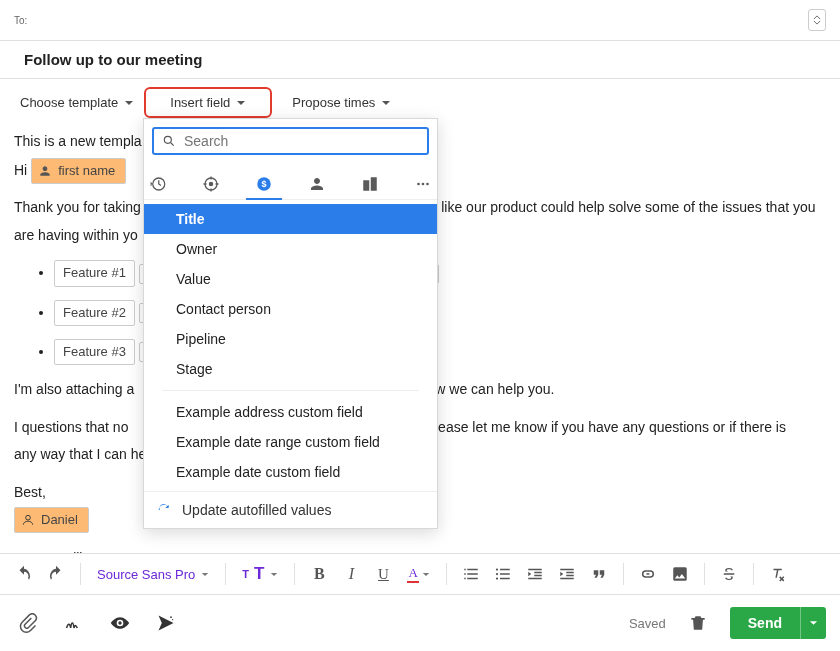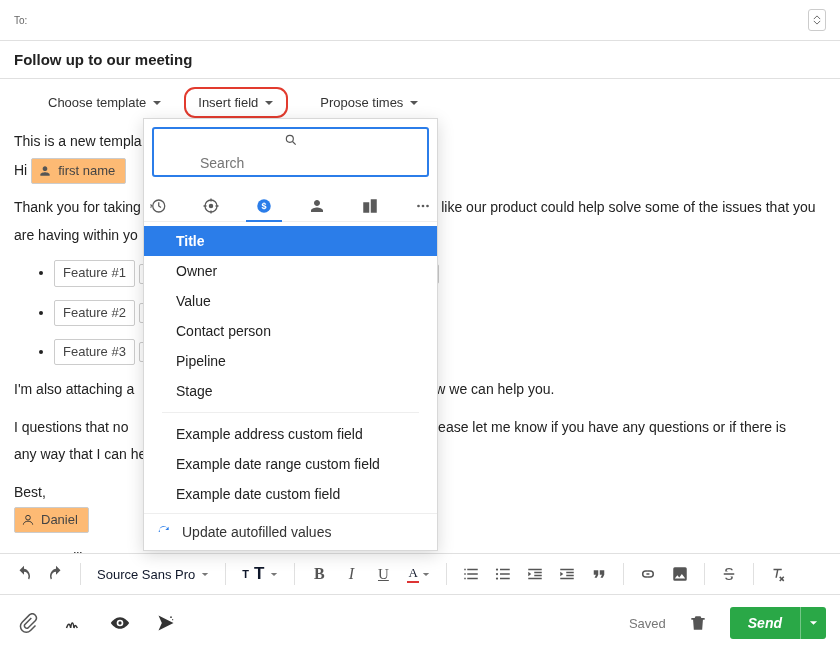--- a/index.html
+++ b/index.html
@@ -3,60 +3,60 @@
 <meta charset="utf-8">
 <style>
   * { box-sizing: border-box; margin: 0; padding: 0; }
   body { font-family: -apple-system, BlinkMacSystemFont, "Segoe UI", Arial, sans-serif; font-size: 14px; color: #222; background: #fff; width: 840px; height: 651px; overflow: hidden; position: relative; }
   .composer { display: flex; flex-direction: column; height: 100%; }
   .to-row { display: flex; align-items: center; padding: 9px 14px; border-bottom: 1px solid #e0e0e0; }
   .to-label { color: #666; font-size: 10px; flex: 0 0 auto; }
   .to-spacer { flex: 1; }
   .to-toggle { width: 18px; height: 22px; border: 1px solid #ccc; border-radius: 3px; display: flex; flex-direction: column; align-items: center; justify-content: center; cursor: pointer; }
   .to-toggle svg { width: 8px; height: 5px; }
-  .subject-row { padding: 10px 14px; border-bottom: 1px solid #e0e0e0; font-weight: 700; font-size: 15px; }
-  .toolbar-row { display: flex; align-items: center; gap: 16px; padding: 8px 14px; position: relative; margin-left: 28px; }
+  .subject-row { padding: 10px 24px; border-bottom: 1px solid #e0e0e0; font-weight: 700; font-size: 15px; }
+  .toolbar-row { display: flex; align-items: center; gap: 4px; padding: 8px 14px; position: relative; }
   .tb-btn { display: inline-flex; align-items: center; gap: 6px; color: #333; font-size: 13px; padding: 4px 6px; cursor: pointer; }
   .tb-btn svg { width: 10px; height: 6px; }
-  .insert-frame { border: 2px solid #e23b2e; padding: 2px 6px; border-radius: 11px; }
+  .insert-frame { border: 2px solid #e23b2e; padding: 2px 18px; border-radius: 6px; }
   .body-area { flex: 1; padding: 0 14px 8px 14px; font-size: 14px; line-height: 1.7; overflow: hidden; position: relative; }
   .body-area p { margin: 4px 0; }
   .pill { display: inline-flex; align-items: center; gap: 6px; border: 1px solid #ccc; border-radius: 2px; padding: 1px 10px 1px 6px; font-size: 13px; color: #444; background: #fdba74; vertical-align: middle; }
   .pill svg { width: 14px; height: 14px; }
   ul.feat { list-style: disc; padding-left: 40px; margin: 8px 0; }
   ul.feat li { margin: 13px 0; }
   .feat-pill { display: inline-block; border: 1px solid #ccc; border-radius: 2px; padding: 1px 8px; font-size: 13px; color: #444; min-width: 80px; }
   
   .dropdown { position: absolute; top: 118px; left: 143px; width: 295px; background: #fff; border: 1px solid #d8d8d8; box-shadow: 0 4px 16px rgba(0,0,0,0.15); z-index: 50; }
-  .dd-search { margin: 8px; border: 2px solid #2b7de9; border-radius: 3px; display: flex; align-items: center; padding: 4px 8px; gap: 8px; flex-direction: column; }
+  .dd-search { margin: 8px; border: 2px solid #2b7de9; border-radius: 3px; display: flex; align-items: center; padding: 4px 8px; gap: 8px; }
   .dd-search input { border: none; outline: none; flex: 1; font-size: 14px; color: #666; }
   .dd-tabs { display: flex; justify-content: center; gap: 26px; padding: 6px 0 0 0; border-bottom: 1px solid #eee; }
   .dd-tab { width: 28px; height: 30px; display: flex; align-items: center; justify-content: center; color: #5a5a5a; position: relative; cursor: pointer; }
   .dd-tab.active { color: #2b7de9; }
   .dd-tab.active::after { content: ""; position: absolute; bottom: -1px; left: -4px; right: -4px; height: 2px; background: #2b7de9; }
   .dd-list { padding: 4px 0; }
   .dd-item { padding: 7px 32px; font-size: 14px; cursor: pointer; }
   .dd-item.selected { background: #2b7de9; color: #fff; font-weight: 600; }
   .dd-div { height: 1px; background: #eee; margin: 6px 18px; }
   .dd-update { display: flex; align-items: center; gap: 10px; padding: 10px 12px; font-size: 14px; color: #333; cursor: pointer; border-top: 1px solid #eee; }
   .dd-update svg { width: 16px; height: 16px; color: #2b7de9; }
   
   .fmt-bar { border-top: 1px solid #e0e0e0; border-bottom: 1px solid #e0e0e0; display: flex; align-items: center; padding: 6px 10px; gap: 4px; color: #555; }
   .fmt-sep { width: 1px; height: 22px; background: #e0e0e0; margin: 0 6px; }
   .fmt-btn { width: 28px; height: 28px; display: flex; align-items: center; justify-content: center; cursor: pointer; color: #555; border-radius: 3px; }
-  .fmt-dd { display: inline-flex; align-items: center; gap: 6px; padding: 4px 6px; font-size: 13px; color: #0f172a; cursor: pointer; }
+  .fmt-dd { display: inline-flex; align-items: center; gap: 6px; padding: 4px 6px; font-size: 13px; color: #6d28d9; cursor: pointer; }
   .caret { width: 8px; height: 5px; }
   .fmt-bold { font-weight: 700; font-family: Georgia, serif; font-size: 16px; }
   .fmt-italic { font-style: italic; font-family: Georgia, serif; font-size: 16px; }
   .fmt-under { text-decoration: underline; font-family: Georgia, serif; font-size: 15px; }
   
   .action-bar { display: flex; align-items: center; padding: 12px 14px; gap: 18px; justify-content: space-between; }
   .action-spacer { flex: 1; }
   .saved-lbl { color: #777; font-size: 13px; }
-  .send-btn { background: #2aa847; color: #fff; border-radius: 3px; display: flex; align-items: stretch; overflow: hidden; cursor: pointer; font-style: italic; }
+  .send-btn { background: #2aa847; color: #fff; border-radius: 3px; display: flex; align-items: stretch; overflow: hidden; cursor: pointer; }
   .send-main { padding: 8px 18px; font-weight: 600; font-size: 14px; }
   .send-caret { border-left: 1px solid rgba(255,255,255,0.35); padding: 8px 8px; display: flex; align-items: center; }
   .icon16 { width: 18px; height: 18px; }
   .icon20 { width: 20px; height: 20px; }
   .inline-box { display:inline-block; border:1px solid #ccc; border-radius:2px; width:14px; height:19px; vertical-align:middle; }
   .wide-box { width: 300px; height: 20px; display: inline-block; vertical-align: middle; border: 1px solid #ccc; border-radius: 2px; }
 </style>
 </head>
 <body>
 

